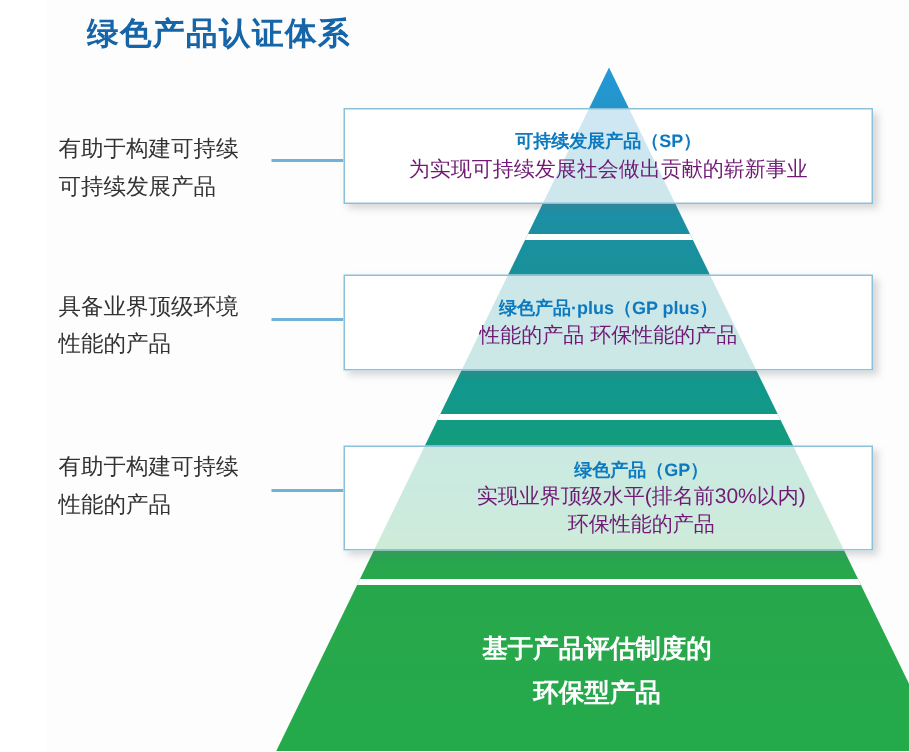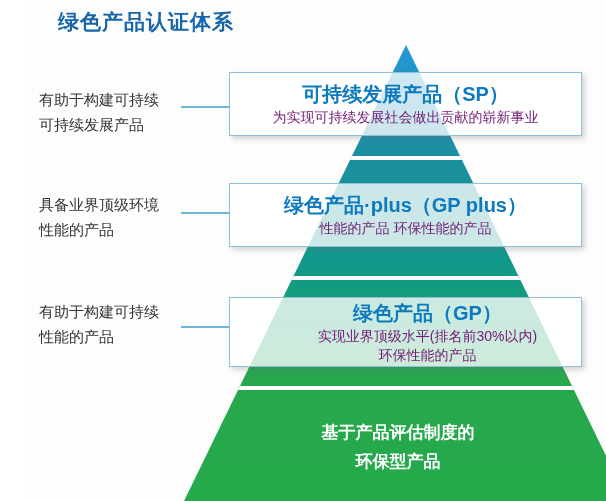--- a/index.html
+++ b/index.html
@@ -47,21 +47,21 @@
     border:1px solid #8cc1dc;
     box-shadow:3px 3px 5px rgba(110,110,110,0.28);
     display:flex;flex-direction:column;
     align-items:center;justify-content:center;
     text-align:center;
   }
   .level-box.b1{top:72px;height:64px;}
   .level-box.b2{top:183px;height:64px;}
   .level-box.b3{top:297px;height:70px;padding-left:44px;}
   .box-title{
-    font-size:20px;font-weight:bold;color:#0d7abf;
+    font-size:12px;font-weight:bold;color:#0d7abf;
     line-height:1.35;
   }
   .box-body{
     font-size:14px;color:#701a75;line-height:1.35;
     white-space:pre-line;
   }
   .side-label{
     position:absolute;left:8px;width:165px;
     font-size:15px;color:#333333;line-height:25px;
     white-space:pre-line;

